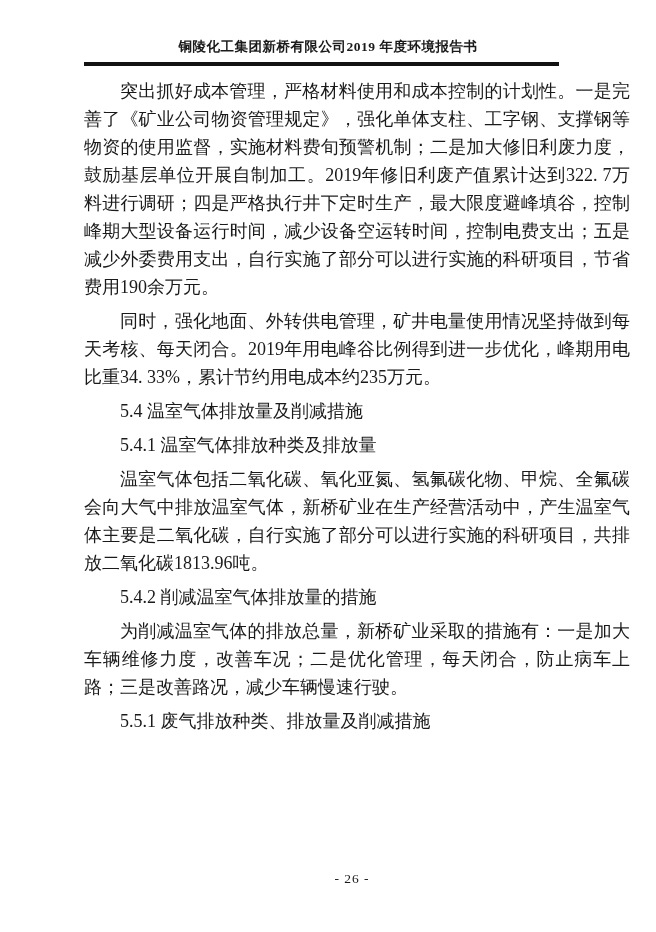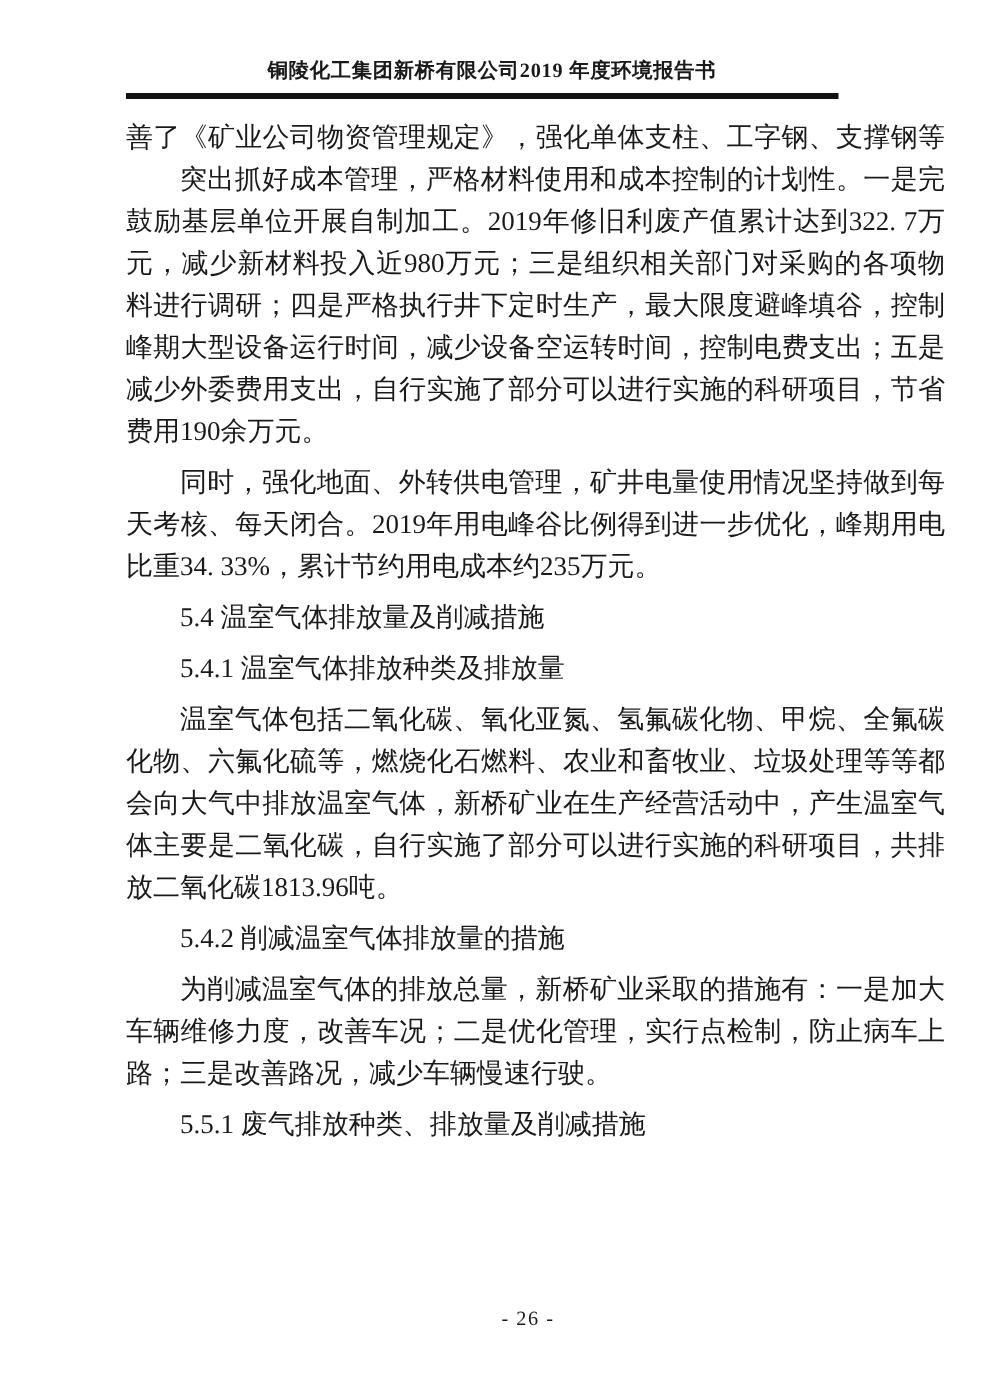--- a/index.html
+++ b/index.html
@@ -66,53 +66,52 @@
 <body>
 
 <div class="page">
   <div class="header">
     <div class="header-title">铜陵化工集团新桥有限公司2019 年度环境报告书</div>
     <div class="header-rule"></div>
   </div>
 
   <div class="doc-body">
       <div class="block paragraph">
+        <div class="line indent fill">突出抓好成本管理，严格材料使用和成本控制的计划性。一是完</div>
         <div class="line fill">善了《矿业公司物资管理规定》，强化单体支柱、工字钢、支撑钢等</div>
-        <div class="line indent fill">突出抓好成本管理，严格材料使用和成本控制的计划性。一是完</div>
+        <div class="line fill">物资的使用监督，实施材料费旬预警机制；二是加大修旧利废力度，</div>
         <div class="line fill">鼓励基层单位开展自制加工。2019年修旧利废产值累计达到322. 7万</div>
-        <div class="line fill">元，减少新材料投入近980万元；三是组织相关部门对采购的各项物</div>
         <div class="line fill">料进行调研；四是严格执行井下定时生产，最大限度避峰填谷，控制</div>
         <div class="line fill">峰期大型设备运行时间，减少设备空运转时间，控制电费支出；五是</div>
         <div class="line fill">减少外委费用支出，自行实施了部分可以进行实施的科研项目，节省</div>
         <div class="line">费用190余万元。</div>
       </div>
       <div class="block paragraph">
         <div class="line indent fill">同时，强化地面、外转供电管理，矿井电量使用情况坚持做到每</div>
         <div class="line fill">天考核、每天闭合。2019年用电峰谷比例得到进一步优化，峰期用电</div>
         <div class="line">比重34. 33%，累计节约用电成本约235万元。</div>
       </div>
       <div class="block heading">
         <div class="line indent">5.4 温室气体排放量及削减措施</div>
       </div>
       <div class="block heading">
         <div class="line indent">5.4.1 温室气体排放种类及排放量</div>
       </div>
       <div class="block paragraph">
         <div class="line indent fill">温室气体包括二氧化碳、氧化亚氮、氢氟碳化物、甲烷、全氟碳</div>
-        <div class="line fill">化物、六氟化硫等，燃烧化石燃料、农业和畜牧业、垃圾处理等等都</div>
         <div class="line fill">会向大气中排放温室气体，新桥矿业在生产经营活动中，产生温室气</div>
         <div class="line fill">体主要是二氧化碳，自行实施了部分可以进行实施的科研项目，共排</div>
         <div class="line">放二氧化碳1813.96吨。</div>
       </div>
       <div class="block heading">
         <div class="line indent">5.4.2 削减温室气体排放量的措施</div>
       </div>
       <div class="block paragraph">
         <div class="line indent fill">为削减温室气体的排放总量，新桥矿业采取的措施有：一是加大</div>
-        <div class="line fill">车辆维修力度，改善车况；二是优化管理，实行点检制，防止病车上</div>
+        <div class="line fill">车辆维修力度，改善车况；二是优化管理，每天闭合，防止病车上</div>
         <div class="line">路；三是改善路况，减少车辆慢速行驶。</div>
       </div>
       <div class="block heading">
         <div class="line indent">5.5.1 废气排放种类、排放量及削减措施</div>
       </div>
     </div>
 
   <div class="footer">- 26 -</div>
 </div>
 

